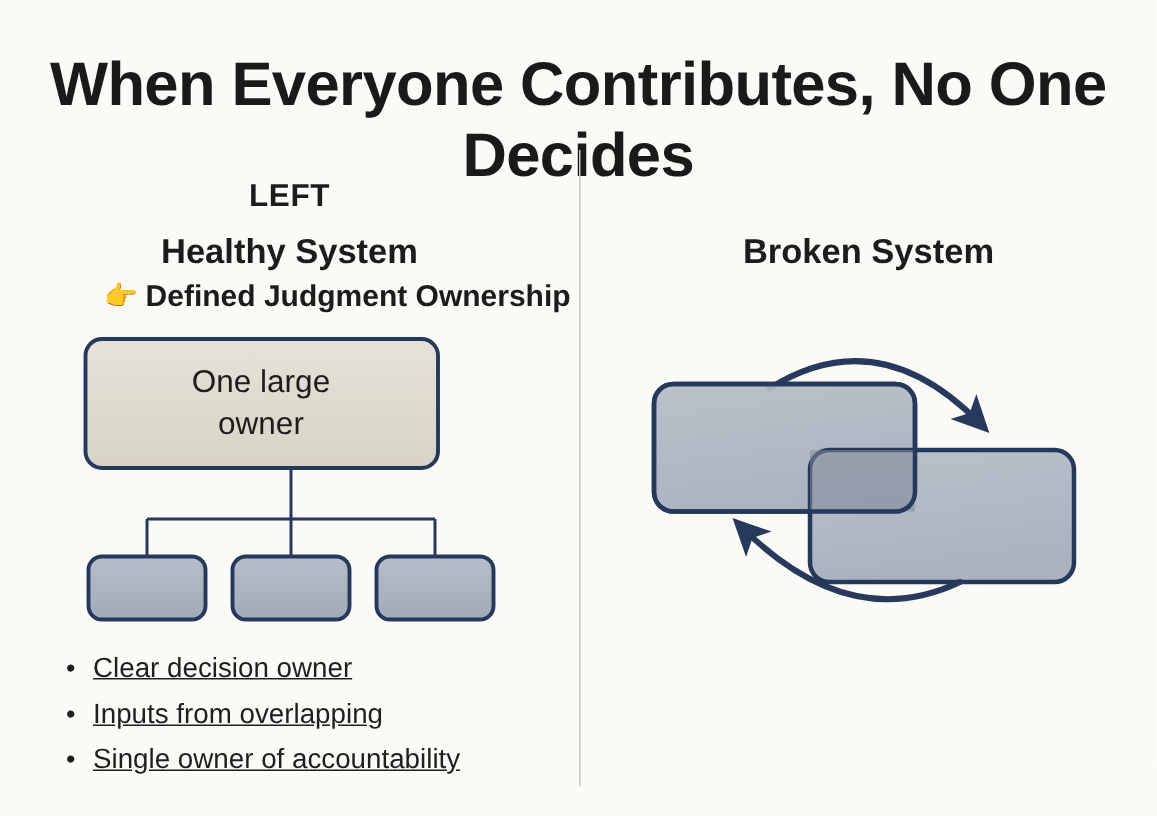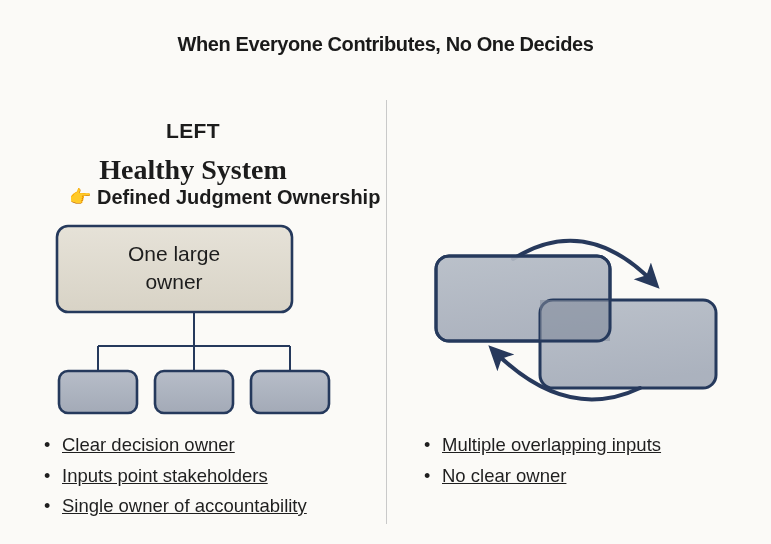--- a/index.html
+++ b/index.html
@@ -16,21 +16,21 @@
     height: 544px;
     background: #fbfaf7;
     overflow: hidden;
   }
   #title {
     position: absolute;
     top: 33px;
     left: 0;
     width: 771px;
     text-align: center;
-    font-size: 20px;
+    font-size: 41px;
     font-weight: bold;
     letter-spacing: -0.4px;
     color: #1a1a1a;
     font-family: "Liberation Sans", sans-serif;
   }
   .divider {
     position: absolute;
     left: 386px;
     top: 100px;
     width: 1px;
@@ -48,21 +48,21 @@
 
   .hdr {
     position: absolute;
     left: 0;
     width: 100%;
     text-align: center;
     color: #1c1c1c;
     font-weight: bold;
   }
   .hdr-1 { top: 103px;  font-size: 21px; letter-spacing: 0.4px; }
-  .hdr-2 { top: 138px;  font-size: 28px; font-family: Liberation Serif, serif; }
+  .hdr-2 { top: 138px;  font-size: 23px; }
   .hdr-3 { top: 170px;  font-size: 20px; margin-left: 32px; }
   .hand {
     color: #eeb024;
     font-size: 18px;
     margin-right: 5px;
     vertical-align: 1px;
   }
 
   .bullets {
     position: absolute;
@@ -133,27 +133,28 @@
         <text x="174" y="78" text-anchor="middle" font-family="Liberation Sans, sans-serif" font-size="21" fill="#1d1d1d">owner</text>
 
         <rect x="59" y="160" width="78" height="42" rx="9" ry="9" fill="url(#childGrad)" stroke="#25395c" stroke-width="2.6"></rect>
         <rect x="155" y="160" width="78" height="42" rx="9" ry="9" fill="url(#childGrad)" stroke="#25395c" stroke-width="2.6"></rect>
         <rect x="251" y="160" width="78" height="42" rx="9" ry="9" fill="url(#childGrad)" stroke="#25395c" stroke-width="2.6"></rect>
       </svg>
     </div>
 
     <div class="bullets">
       <div class="bullet"><span class="dot">•</span><span>Clear decision owner</span></div>
-      <div class="bullet"><span class="dot">•</span><span>Inputs point stakeholders</span></div>
+      <div class="bullet"><span class="dot">•</span><span>Inputs from overlapping</span></div>
       <div class="bullet"><span class="dot">•</span><span>Single owner of accountability</span></div>
     </div>
   </div>
 
   <div class="column col-right">
 
+    <div class="hdr hdr-2">Broken System</div>
 
     <div class="diagram">
       <svg width="386" height="215" viewBox="0 0 386 215">
         <defs>
           <linearGradient id="boxGradA" x1="0" y1="0" x2="0.25" y2="1">
             <stop offset="0%" stop-color="#b5bcc6"></stop>
             <stop offset="100%" stop-color="#a6adba"></stop>
           </linearGradient>
           <linearGradient id="boxGradB" x1="0" y1="0" x2="0.25" y2="1">
             <stop offset="0%" stop-color="#b2b9c4"></stop>
@@ -170,19 +171,15 @@
 
         <rect x="154" y="89" width="176" height="88" rx="13" ry="13" fill="url(#boxGradB)" fill-opacity="0.88" stroke="#25395c" stroke-width="3"></rect>
 
         <rect x="154" y="89" width="70" height="41" fill="#818a9b" fill-opacity="0.55"></rect>
         <rect x="50" y="45" width="174" height="85" rx="13" ry="13" fill="none" stroke="#25395c" stroke-width="3"></rect>
 
         <path d="M 254,177 Q 180,212 108,140" fill="none" stroke="#27395c" stroke-width="4" stroke-linecap="round" marker-end="url(#arrowHead)"></path>
       </svg>
     </div>
 
-    <div class="bullets">
-      <div class="bullet"><span class="dot">•</span><span>Multiple overlapping inputs</span></div>
-      <div class="bullet"><span class="dot">•</span><span>No clear owner</span></div>
-    </div>
   </div>
 
 </div>
 
 </body></html>

